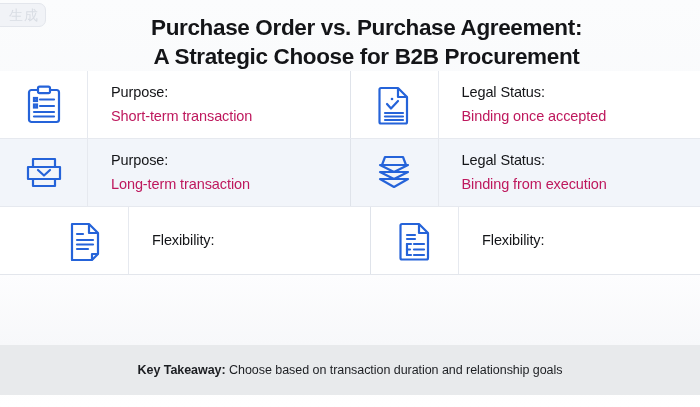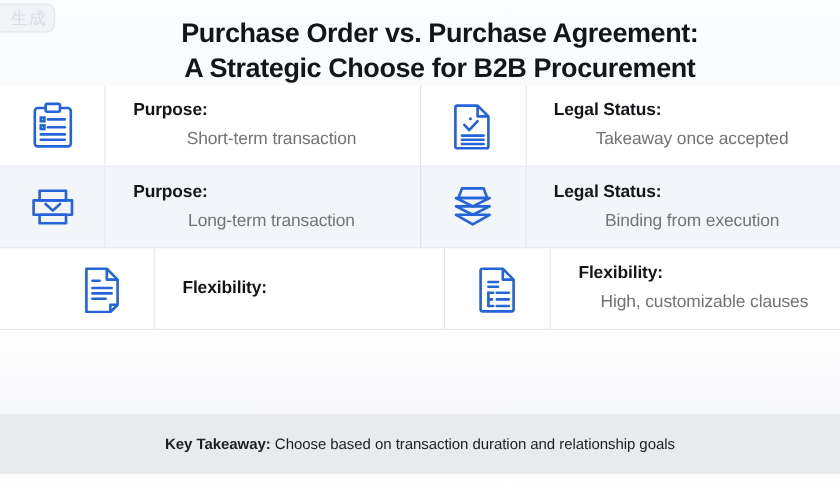--- a/index.html
+++ b/index.html
@@ -127,32 +127,31 @@
     flex: 1 1 auto;
     display: flex;
     flex-direction: column;
     justify-content: center;
     padding-left: 23px;
     padding-right: 8px;
     min-width: 0;
   }
   .lbl {
     font-size: 14.5px;
-    font-weight: bold;
+    font-weight: normal;
     color: #141518;
     line-height: 19px;
     letter-spacing: -0.1px;
   }
   .val {
     font-size: 14.5px;
-    color: #737373;
+    color: #be185d;
     line-height: 20px;
     letter-spacing: -0.1px;
     margin-top: 4px;
-    text-align: center;
   }
 
   
   .footer-spacer {
     flex: 1 1 auto;
     background: linear-gradient(180deg, #fdfdfe 0%, #f7f8fa 100%);
   }
   .takeaway {
     height: 50px;
     background: #e8eaec;
@@ -213,21 +212,21 @@
             <path d="M21 3 v9 h9" stroke-linejoin="round"></path>
             <circle cx="15" cy="14" r="1.3" fill="#2563d9" stroke="none"></circle>
             <polyline points="10,19 14,23.5 21,16" stroke-linecap="round" stroke-linejoin="round"></polyline>
             <line x1="8" y1="28" x2="26" y2="28" stroke-linecap="round"></line>
             <line x1="8" y1="31.5" x2="26" y2="31.5" stroke-linecap="round"></line>
             <line x1="8" y1="35" x2="26" y2="35" stroke-linecap="round"></line>
           </svg>
         </div>
         <div class="text-cell">
           <div class="lbl">Legal Status:</div>
-          <div class="val">Takeaway once accepted</div>
+          <div class="val">Binding once accepted</div>
         </div>
       </div>
     </div>
 
     <div class="t-row alt">
       <div class="half left">
         <div class="icon-cell">
           <svg width="38" height="40" viewBox="0 0 38 40" fill="none" stroke="#2563d9" stroke-width="2.2">
             <path d="M8 6 h22 v8 h-22 z" stroke-linejoin="round"></path>
             <path d="M3 14 h32 v12 h-32 z" stroke-linejoin="round"></path>
@@ -284,21 +283,20 @@
             <line x1="9" y1="23" x2="13" y2="23" stroke-linecap="round"></line>
             <line x1="9" y1="28.5" x2="12" y2="28.5" stroke-linecap="round"></line>
             <line x1="9" y1="34" x2="13" y2="34" stroke-linecap="round"></line>
             <line x1="16" y1="23" x2="26" y2="23" stroke-linecap="round"></line>
             <line x1="16" y1="28.5" x2="26" y2="28.5" stroke-linecap="round"></line>
             <line x1="16" y1="34" x2="26" y2="34" stroke-linecap="round"></line>
           </svg>
         </div>
         <div class="text-cell">
           <div class="lbl">Flexibility:</div>
-          <div class="val">High, customizable clauses</div>
         </div>
       </div>
     </div>
 
   </div>
 
   <div class="footer-spacer"></div>
 
   <div class="takeaway">
     <div class="takeaway-text">

